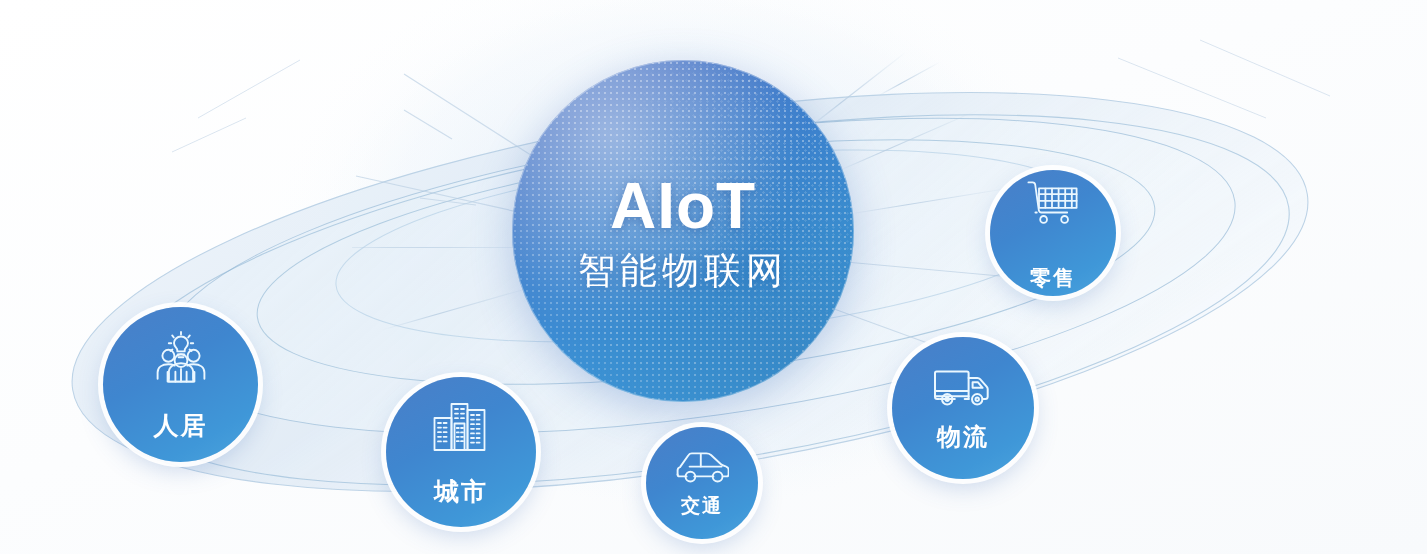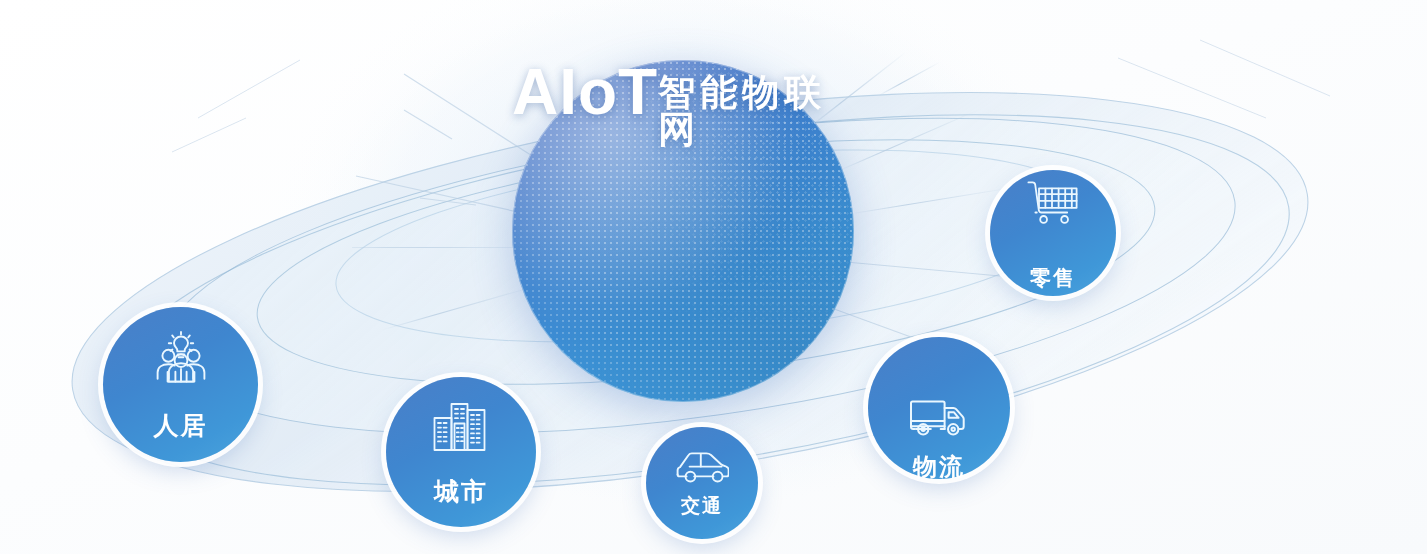--- a/index.html
+++ b/index.html
@@ -42,46 +42,46 @@
     opacity:.45;
     -webkit-mask-image:radial-gradient(ellipse 58% 70% at 78% 30%, #000 0%, rgba(0,0,0,0) 90%);
             mask-image:radial-gradient(ellipse 58% 70% at 78% 30%, #000 0%, rgba(0,0,0,0) 90%);
   }
   .globe-shade{
     position:absolute;inset:0;border-radius:50%;
     background:radial-gradient(circle at 26% 20%, rgba(255,255,255,.26) 0%, rgba(255,255,255,0) 55%),
                radial-gradient(circle at 82% 86%, rgba(20,60,120,.18) 0%, rgba(20,60,120,0) 60%);
   }
   .globe-text{
-    position:absolute;inset:0;display:flex;flex-direction:row;
-    justify-content:center;color:#fff;
+    position:absolute;inset:0;display:flex;flex-direction:column;
+    align-items:center;justify-content:center;color:#fff;
     text-shadow:0 2px 10px rgba(26,70,140,.35);
   }
   .globe-title{font-size:64px;font-weight:700;letter-spacing:1px;line-height:1;}
-  .globe-sub{font-size:37px;font-weight:700;letter-spacing:5px;margin-top:14px;line-height:1;}
+  .globe-sub{font-size:37px;font-weight:400;letter-spacing:5px;margin-top:14px;line-height:1;}
 
   
   .bubble{
     position:absolute;border-radius:50%;
     display:flex;flex-direction:column;align-items:center;justify-content:center;
     color:#fff;box-sizing:border-box;
     background:linear-gradient(150deg,#4a7fc8 0%,#3f86cf 40%,#3f97d8 78%,#4ba4dd 100%);
     box-shadow:0 0 0 5px rgba(255,255,255,.92), 0 8px 24px rgba(60,110,180,.26);
   }
   .bubble .ic{display:block;}
   .bubble .lb{font-weight:700;color:#fff;letter-spacing:2px;line-height:1;}
   .b-renju{left:103px;top:307px;width:155px;height:155px;}
   .b-renju .lb{font-size:25px;margin-top:22px;}
   .b-yiliao{left:295px;top:246px;width:114px;height:114px;}
   .b-yiliao .lb{font-size:19px;margin-top:8px;}
   .b-chengshi{left:386px;top:377px;width:150px;height:150px;}
   .b-chengshi .lb{font-size:25px;margin-top:20px;}
   .b-jiaotong{left:646px;top:427px;width:112px;height:112px;}
   .b-jiaotong .lb{font-size:19px;margin-top:7px;}
-  .b-wuliu{left:868px;top:337px;width:142px;height:142px;justify-content:flex-end;}
+  .b-wuliu{left:892px;top:337px;width:142px;height:142px;}
   .b-wuliu .lb{font-size:24px;margin-top:10px;}
   .b-lingshou{left:990px;top:170px;width:126px;height:126px;gap:30px;}
   .b-lingshou .lb{font-size:21px;margin-top:8px;}
   .b-nongye{left:1180px;top:157px;width:148px;height:148px;}
   .b-nongye .lb{font-size:25px;margin-top:10px;}
 </style>
 </head>
 <body>
 
 <div id="stage">

